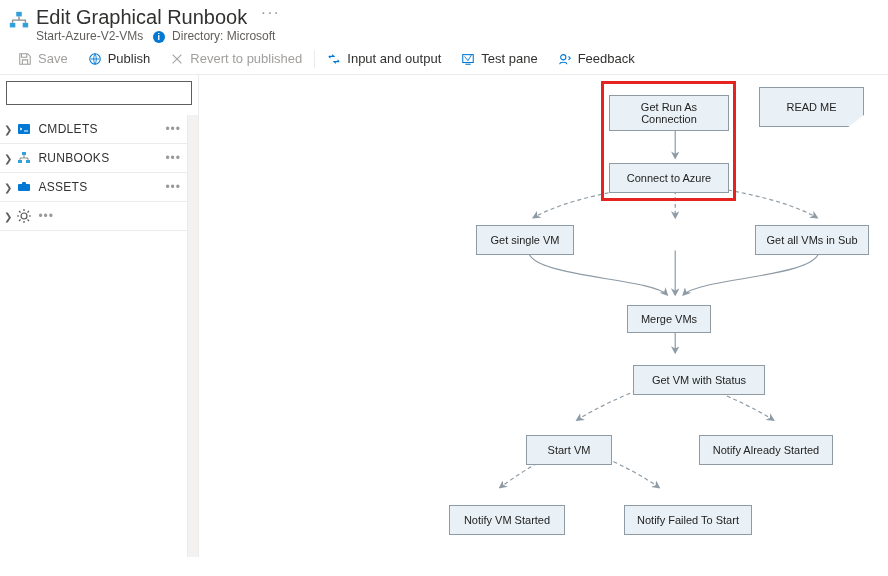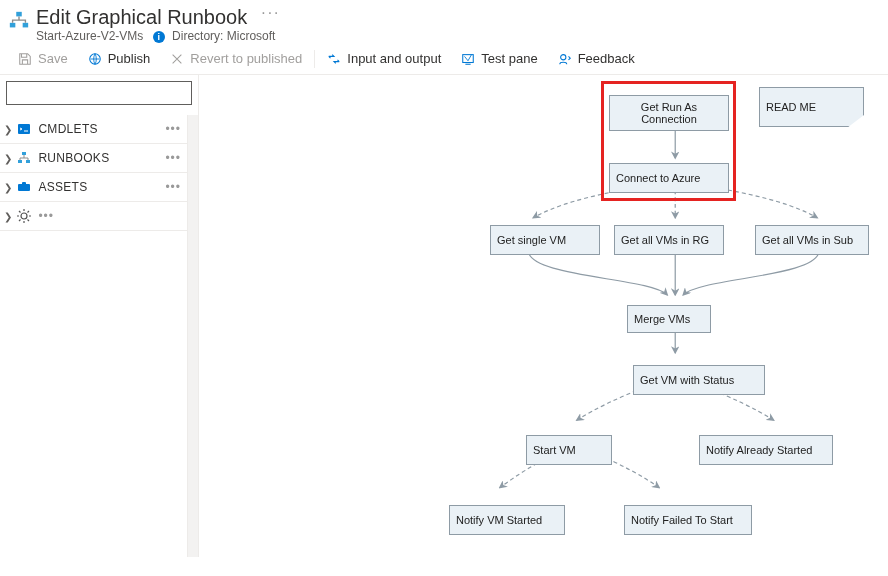--- a/index.html
+++ b/index.html
@@ -127,21 +127,21 @@
     background:#ffffff;
   }
   
   .node {
     position:absolute;
     box-sizing:border-box;
     background:#eaf1f6;
     border:1px solid #8e9ba5;
     display:flex;
     align-items:center;
-    justify-content:flex-start;
+    justify-content:center;
     text-align:center;
     font-size:11px;
     color:#222;
     padding:4px 6px;
   }
   
   .polygon {
     clip-path: polygon(0 0, 100% 0, 100% 70%, 85% 100%, 0 100%);
   }
   
@@ -329,25 +329,22 @@
 
     <div class="node" style="left:410px; top:20px; width:120px; height:36px;">
       <span>Get Run As Connection</span>
     </div>
     <div class="node polygon" style="left:560px; top:12px; width:105px; height:40px;">
       <span>READ ME</span>
     </div>
     <div class="node" style="left:410px; top:88px; width:120px; height:30px;">
       <span>Connect to Azure</span>
     </div>
-    <div class="node" style="left:291px; top:150px; width:110px; height:30px;">
+    <div class="node" style="left:277px; top:150px; width:98px; height:30px;">
       <span>Get single VM</span>
-    </div>
-    <div class="node" style="left:415px; top:150px; width:110px; height:30px;">
-      <span>Get all VMs in RG</span>
     </div>
     <div class="node" style="left:556px; top:150px; width:114px; height:30px;">
       <span>Get all VMs in Sub</span>
     </div>
     <div class="node" style="left:428px; top:230px; width:84px; height:28px;">
       <span>Merge VMs</span>
     </div>
     <div class="node" style="left:434px; top:290px; width:132px; height:30px;">
       <span>Get VM with Status</span>
     </div>

